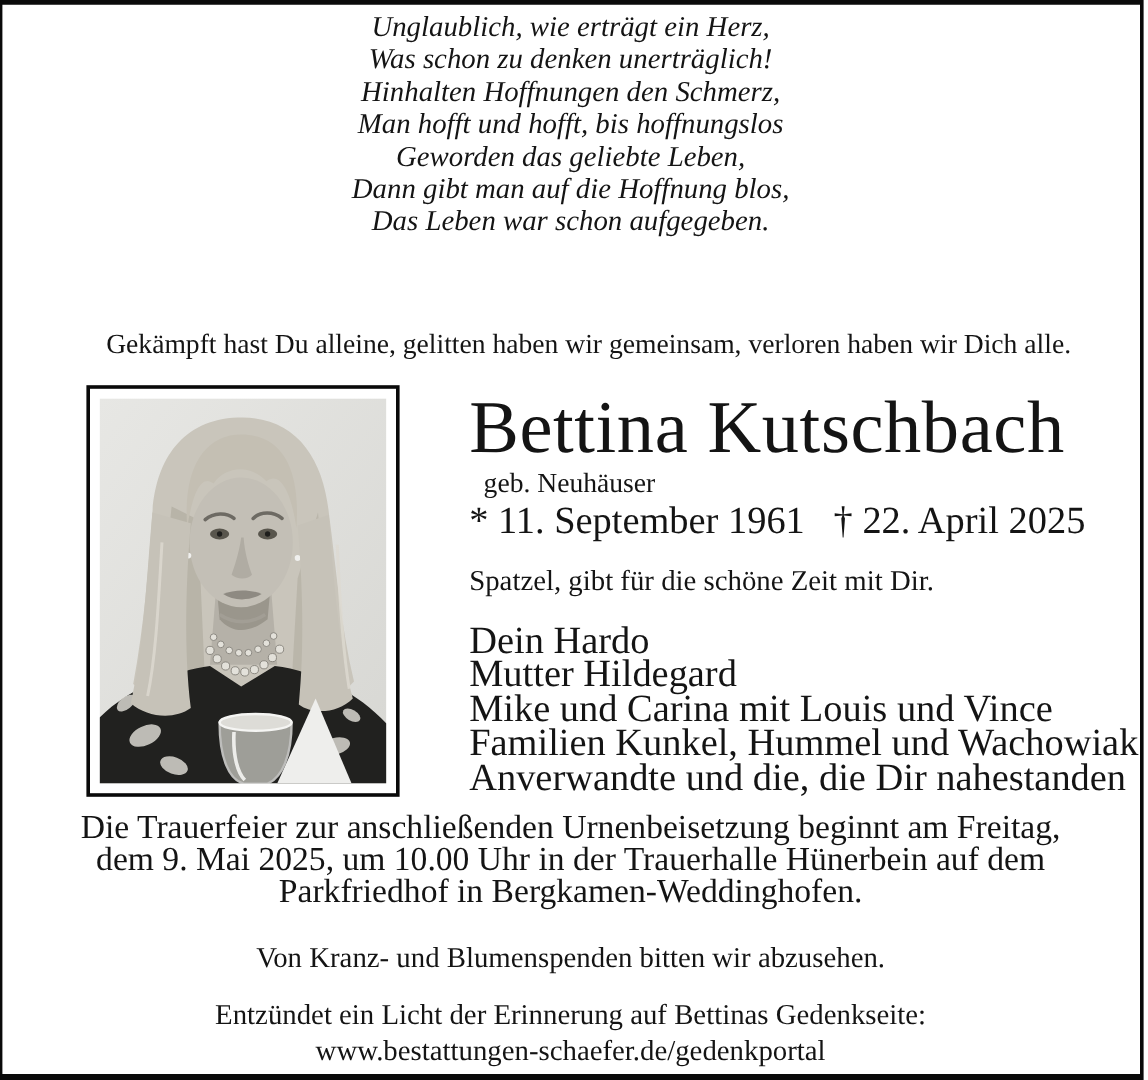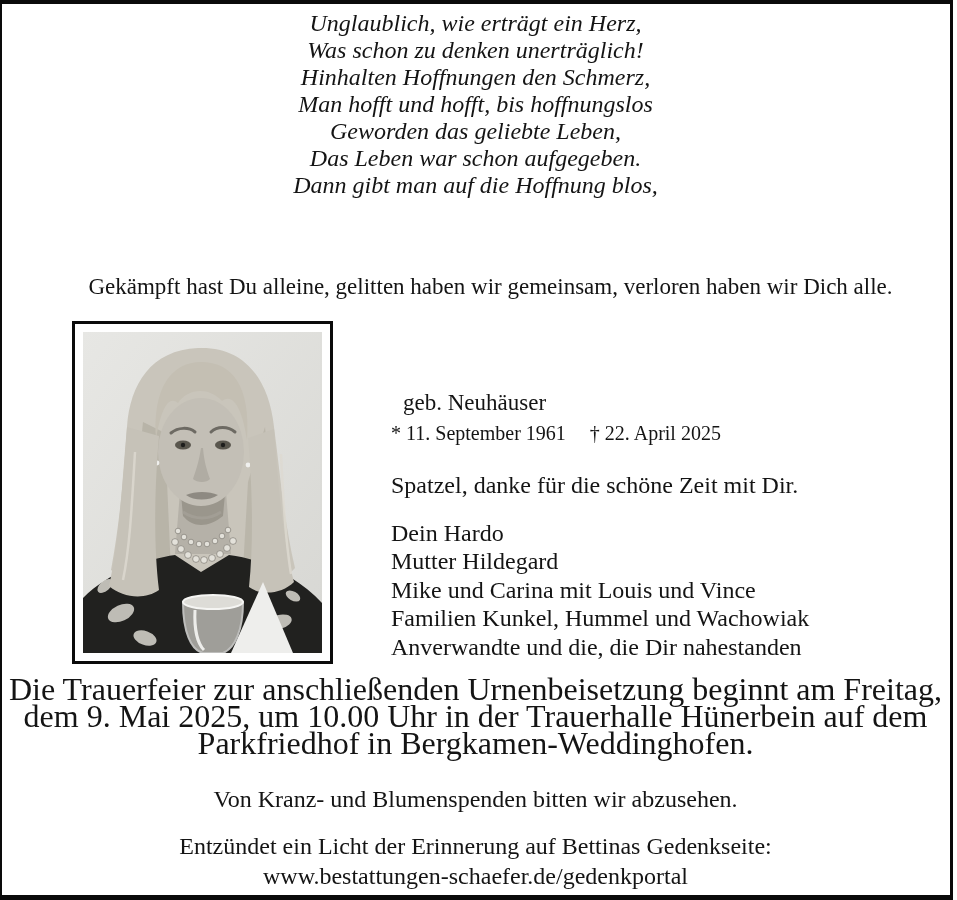--- a/index.html
+++ b/index.html
@@ -28,43 +28,43 @@
     width:261px;height:343px;
     box-sizing:border-box;
     background:#ffffff;
     border:3px solid #0a0a0a;
     padding:8px;
   }
   .photo svg{display:block;width:239px;height:321px;}
   .rcol{position:absolute;left:391px;white-space:nowrap;}
   .name{top:326px;font-size:62px;line-height:62px;letter-spacing:0.5px;}
   .maiden{top:391px;font-size:23px;line-height:24px;margin-left:12px;}
-  .dates{top:420px;font-size:20px;line-height:26px;}
+  .dates{top:420px;font-size:32px;line-height:26px;}
   .dates .death{margin-left:24px;}
   .dedication{top:472px;font-size:24px;line-height:26px;}
-  .mourners{top:519px;font-size:24px;line-height:28.4px;}
-  .funeral{top:676px;font-size:32px;line-height:27px;}
+  .mourners{top:519px;font-size:32px;line-height:28.4px;}
+  .funeral{top:676px;font-size:28px;line-height:27px;}
   .flowers{top:786px;font-size:24px;line-height:26px;}
   .memorial{top:831px;font-size:24px;line-height:30px;}
 </style>
 </head>
 <body>
 
 <div class="sheet">
 
   <div class="frame"></div>
 
   <div class="centered poem">
     <div>Unglaublich, wie erträgt ein Herz,</div>
     <div>Was schon zu denken unerträglich!</div>
     <div>Hinhalten Hoffnungen den Schmerz,</div>
     <div>Man hofft und hofft, bis hoffnungslos</div>
     <div>Geworden das geliebte Leben,</div>
+    <div>Dann gibt man auf die Hoffnung blos,</div>
     <div>Das Leben war schon aufgegeben.</div>
-    <div>Dann gibt man auf die Hoffnung blos,</div>
   </div>
 
   <div class="centered tribute">Gekämpft hast Du alleine, gelitten haben wir gemeinsam, verloren haben wir Dich alle.</div>
 
   <div class="photo">
     <svg viewBox="0 0 239 321" xmlns="http://www.w3.org/2000/svg">
       <defs>
         <linearGradient id="wall" x1="0" y1="0" x2="1" y2="1">
           <stop offset="0" stop-color="#e7e7e4"></stop>
           <stop offset="1" stop-color="#d7d7d3"></stop>
@@ -138,25 +138,26 @@
       <path d="M148,321 L180,250 L210,321 Z" fill="#eeeeec"></path>
 
       <g>
         <path d="M100,270 C100,300 108,318 120,321 L140,321 C152,316 160,298 160,270 Z" fill="#c9c8c2" opacity="0.75" stroke="#f2f2f0" stroke-width="2"></path>
         <ellipse cx="130" cy="270" rx="30" ry="7" fill="#dddcd7" stroke="#f5f5f3" stroke-width="2"></ellipse>
         <path d="M112,278 C111,298 115,312 121,318" stroke="#f5f5f3" stroke-width="3" fill="none" opacity="0.9"></path>
       </g>
     </svg>
   </div>
 
+  <div class="rcol name">Bettina Kutschbach</div>
   <div class="rcol maiden">geb. Neuhäuser</div>
   <div class="rcol dates">
     <span>* 11. September 1961</span><span class="death">† 22. April 2025</span>
   </div>
-  <div class="rcol dedication">Spatzel, danke für die schöne Zeit mit Dir.</div>
+  <div class="rcol dedication">Spatzel, gibt für die schöne Zeit mit Dir.</div>
   <div class="rcol mourners">
     <div>Dein Hardo</div>
     <div>Mutter Hildegard</div>
     <div>Mike und Carina mit Louis und Vince</div>
     <div>Familien Kunkel, Hummel und Wachowiak</div>
     <div>Anverwandte und die, die Dir nahestanden</div>
   </div>
 
   <div class="centered funeral">
     <div>Die Trauerfeier zur anschließenden Urnenbeisetzung beginnt am Freitag,</div>

